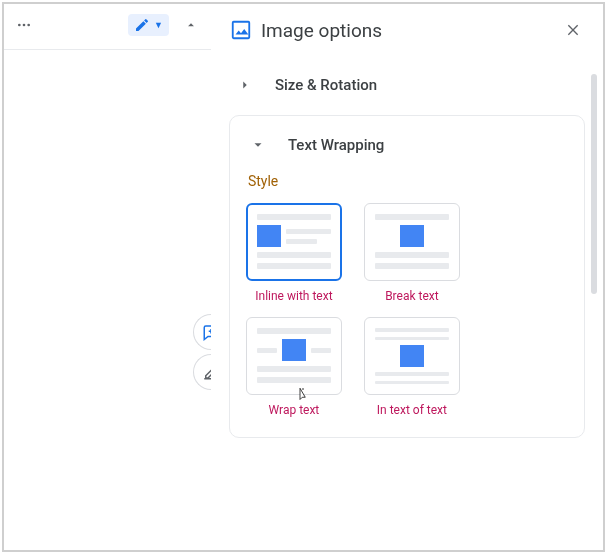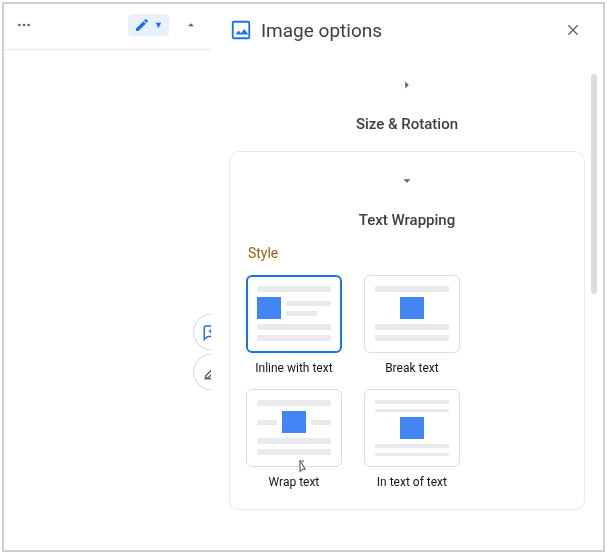--- a/index.html
+++ b/index.html
@@ -95,21 +95,20 @@
     position:absolute; top:70px; right:6px;
     width:6px; height:220px;
     background:#dadce0; border-radius:3px;
   }
   .sections { padding: 0 18px; }
   .section-row {
     display:flex; align-items:center;
     padding: 16px 4px;
     gap: 18px;
     border-top:1px solid transparent;
-    flex-direction:column;
   }
   .section-row.collapsed { }
   .section-title { font-size:15px; color:#3c4043; font-weight:500; }
   .chev { width:24px; height:24px; display:flex; align-items:center; justify-content:center; color:#5f6368; }
   .card {
     border:1px solid #e8eaed;
     border-radius:10px;
     padding: 0 16px 20px 16px;
     margin-top: 2px;
   }
@@ -128,21 +127,21 @@
     padding:10px;
     display:flex; flex-direction:column; gap:5px;
     position:relative;
     cursor:pointer;
   }
   .thumb.selected { border:2px solid #1a73e8; padding:9px; }
   .bar { height:6px; background:#e8eaed; border-radius:1px; }
   .bar.sm { height:5px; }
   .row { display:flex; gap:5px; align-items:center; }
   .sq { width:24px; height:22px; background:#4285f4; }
-  .opt-label { font-size:12px; color:#0f172a; margin-top:8px; white-space:nowrap; }
+  .opt-label { font-size:12px; color:#be185d; margin-top:8px; white-space:nowrap; }
   .blue-bar { height:5px; background:#4285f4; border-radius:1px; width:34px; margin:0 auto; }
   
   .cursor {
     position:absolute;
     left: 200px; top: 340px;
     pointer-events:none;
     font-size:18px;
     color:#000;
     transform: translate(-4px,-2px);
   }

